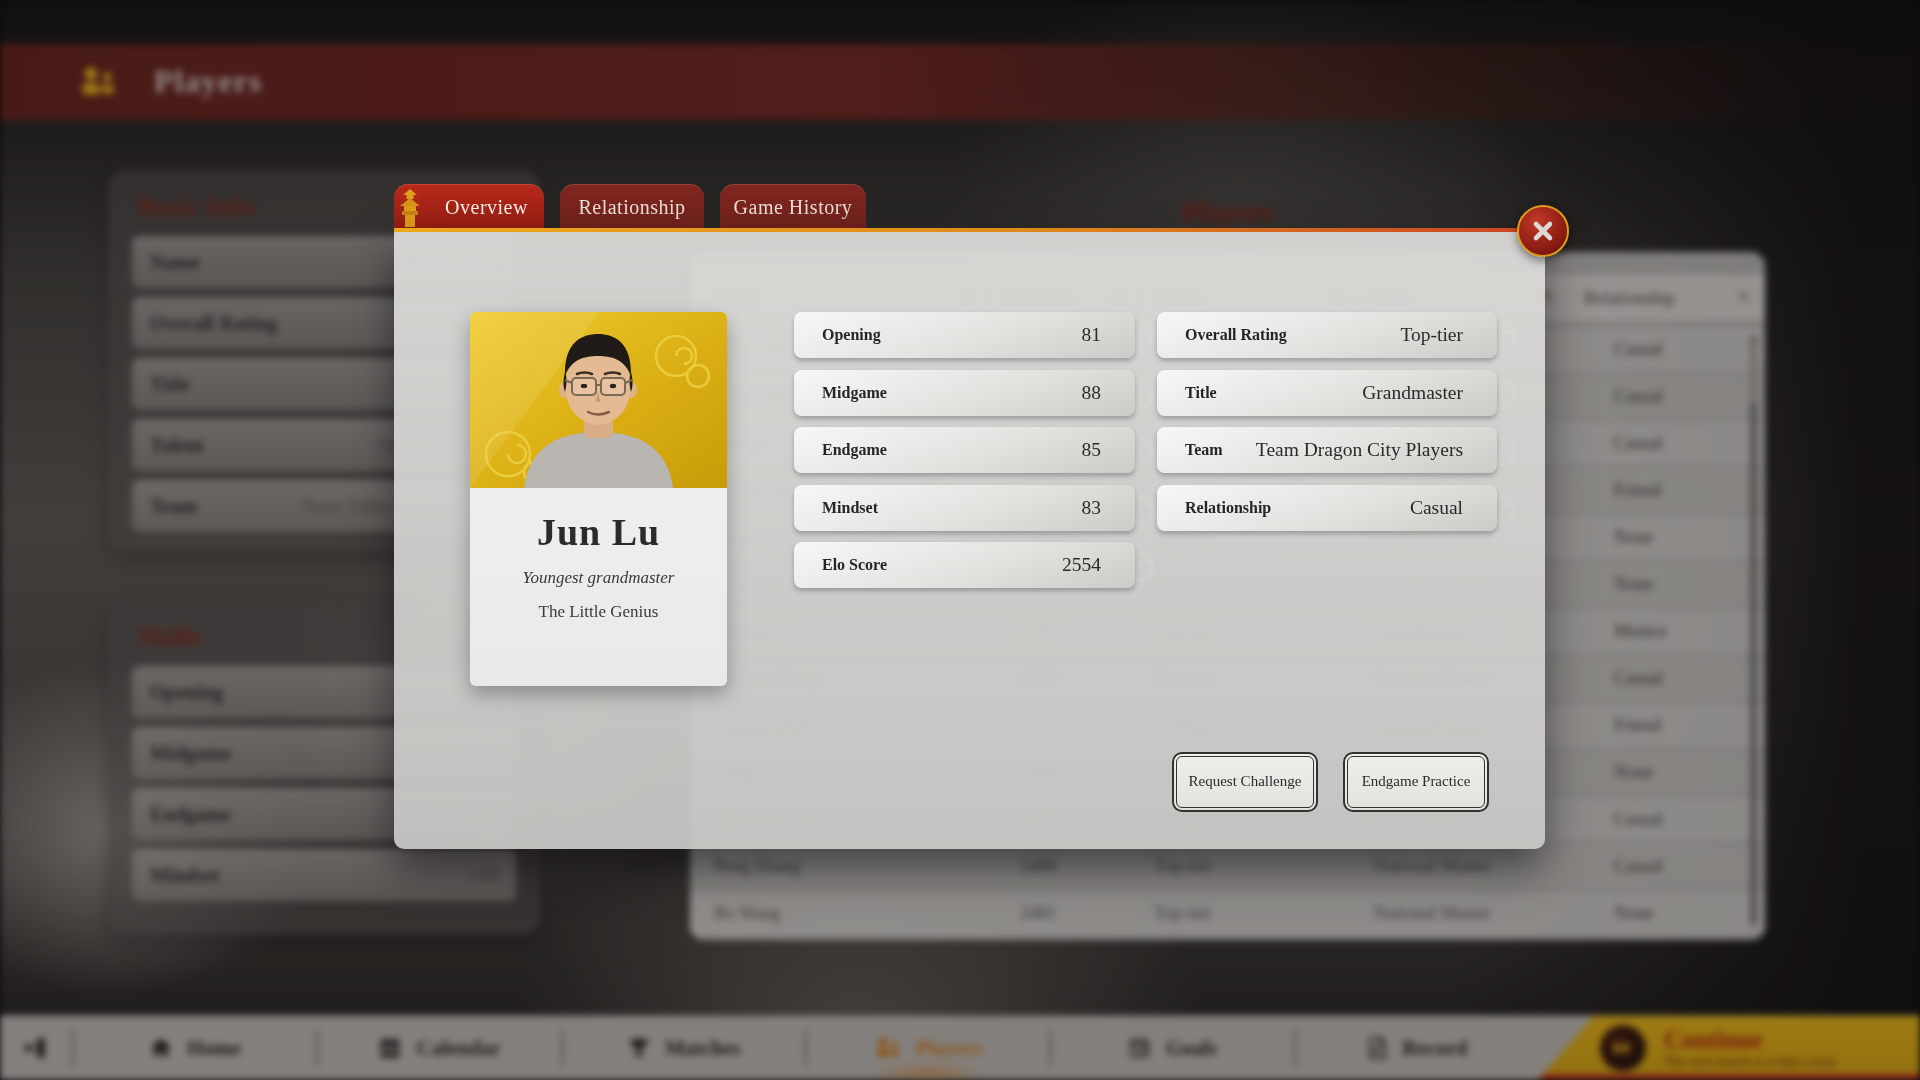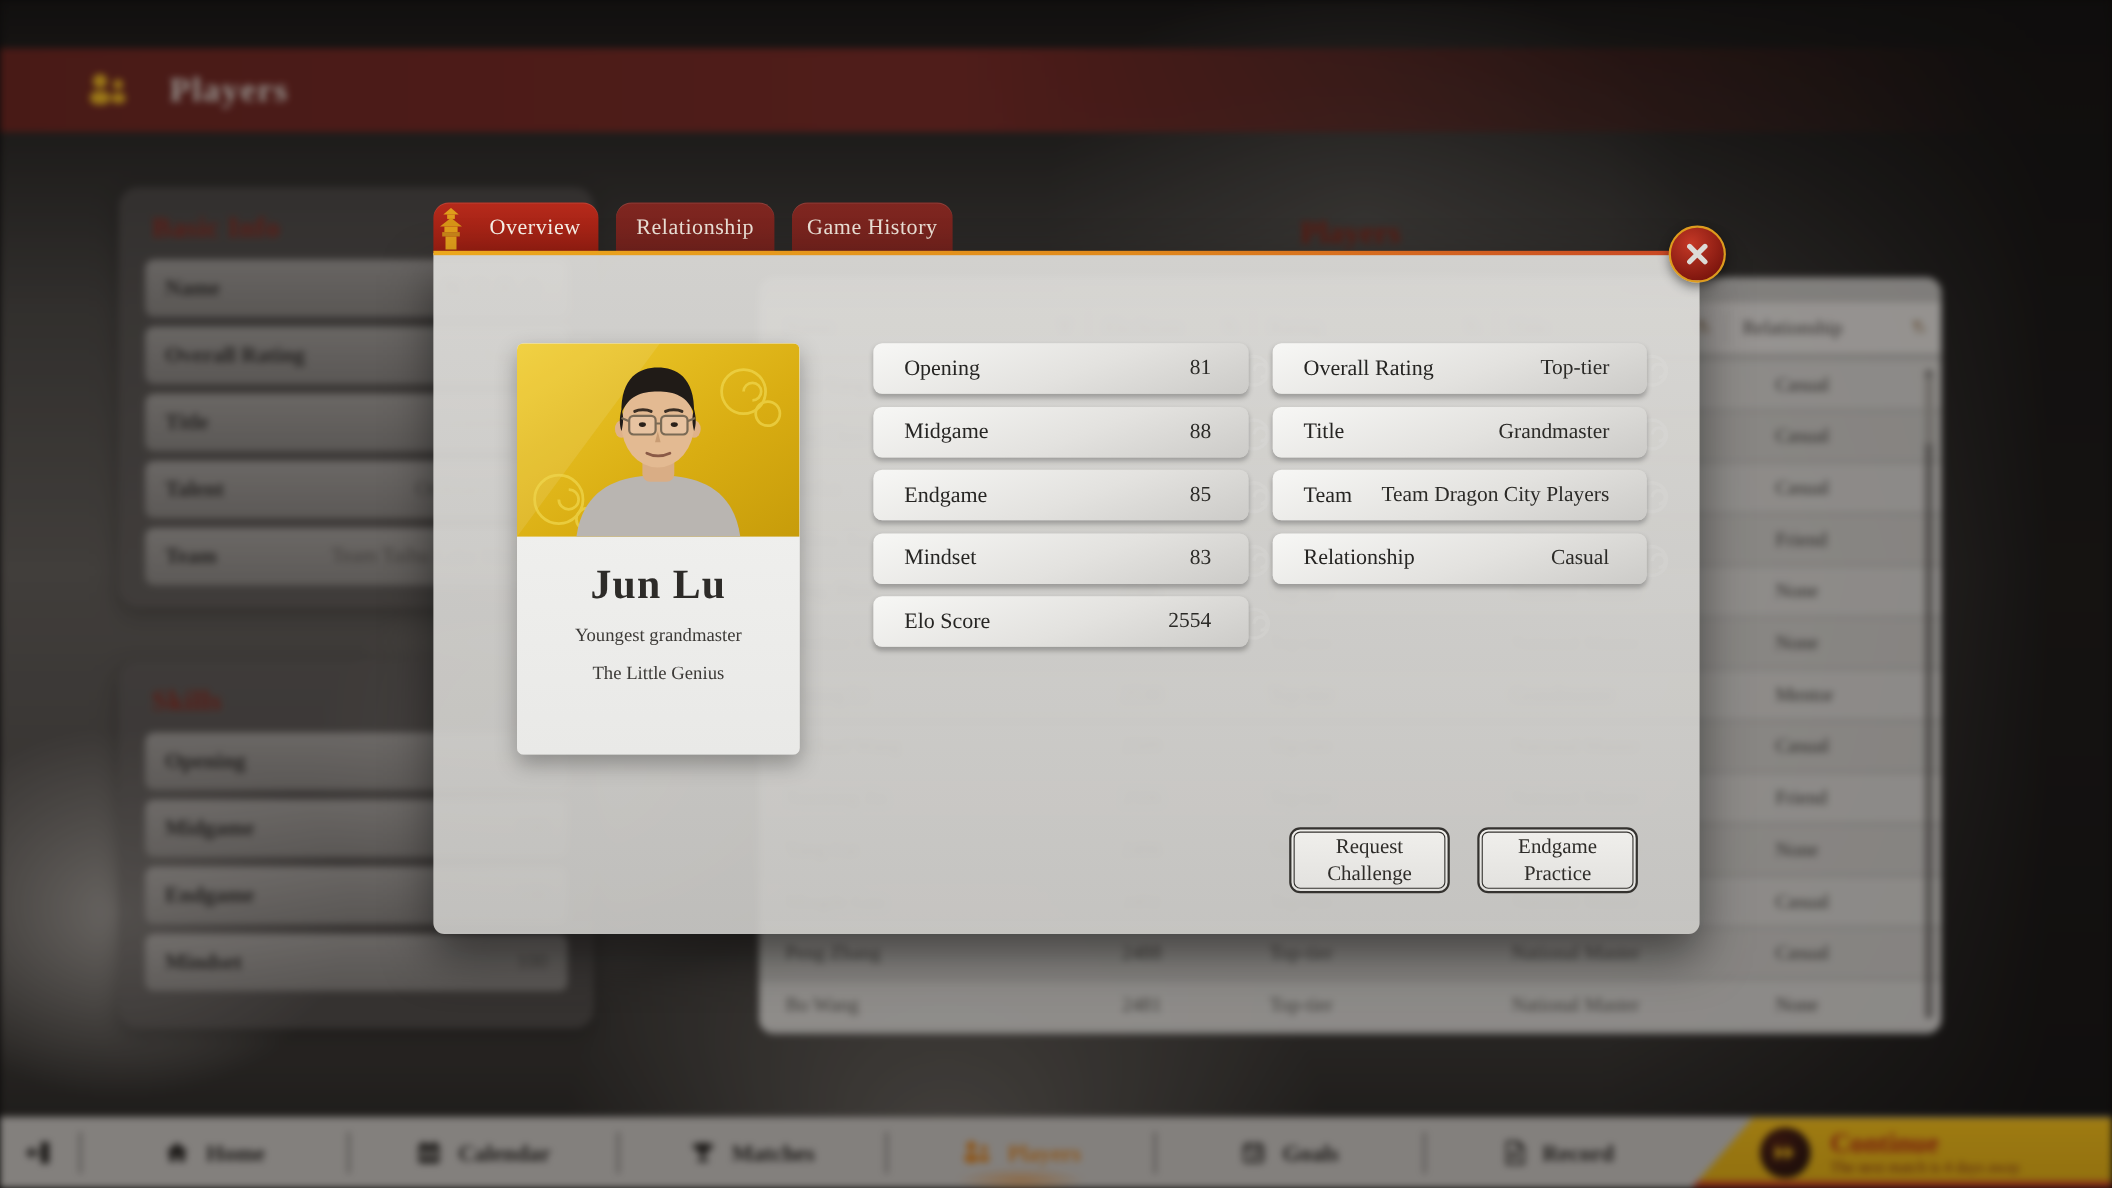--- a/index.html
+++ b/index.html
@@ -102,39 +102,39 @@
     background:radial-gradient(circle at 38% 30%,#c43826,#7c150d 78%);
     border:2px solid #dd9b1e;box-sizing:border-box;display:flex;align-items:center;justify-content:center;
     box-shadow:0 4px 10px rgba(0,0,0,.45);color:#dcdad6;}
 
   
   .player-card{position:absolute;left:76px;top:82px;width:257px;height:374px;border-radius:6px;
     background:linear-gradient(180deg,#f4f4f2,#e9e9e7);box-shadow:0 8px 20px rgba(0,0,0,.3);overflow:hidden;}
   .card-photo{width:257px;height:176px;}
   .card-name{margin-top:22px;text-align:center;font-size:38px;font-weight:600;color:#2d2b28;letter-spacing:1px;}
   .card-sub{margin-top:14px;text-align:center;font-size:17px;color:#3c3a37;}
-  .card-sub.first{}
+  .card-sub.first{font-style:italic;}
 
   
   .stat-col{position:absolute;top:82px;display:flex;flex-direction:column;}
   .stats-left{left:400px;width:341px;}
   .stats-right{left:763px;width:340px;}
   .stat-pill{position:relative;height:46px;margin-bottom:11.5px;border-radius:8px;
     background:linear-gradient(160deg,#f7f7f5 0%,#e3e2df 55%,#cccbc8 100%);
     box-shadow:0 3px 5px rgba(0,0,0,.25);display:flex;align-items:center;justify-content:space-between;
     padding:0 34px 0 28px;box-sizing:border-box;}
-  .s-label{font-size:20px;color:#262523;font-weight:400;white-space:nowrap;}
+  .s-label{font-size:16px;color:#262523;font-weight:700;white-space:nowrap;}
   .s-value{font-size:19.5px;color:#2b2a27;white-space:nowrap;margin-left:10px;}
   .swirl{position:absolute;right:-22px;top:8px;opacity:.5;z-index:-1;color:#ffffff;}
 
   
   .btn-row{position:absolute;left:778px;top:522px;display:flex;gap:25px;}
   .dlg-btn{position:relative;width:146px;height:60px;border:2px solid #34322f;border-radius:10px;
     background:linear-gradient(180deg,#f0efec,#e2e1de);color:#2e2c29;cursor:pointer;
-    font-family:"Liberation Serif","DejaVu Serif",serif;font-size:19px;line-height:1.32;padding:0 14px;}
+    font-family:"Liberation Serif","DejaVu Serif",serif;font-size:15px;line-height:1.32;padding:0 14px;}
   .dlg-btn::before{content:"";position:absolute;inset:2px;border:1.5px solid #34322f;border-radius:6px;pointer-events:none;}
 
   svg{display:block;}
 </style>
 </head>
 <body>
 
 <div id="stage">
 
   <div class="bg-layer">

